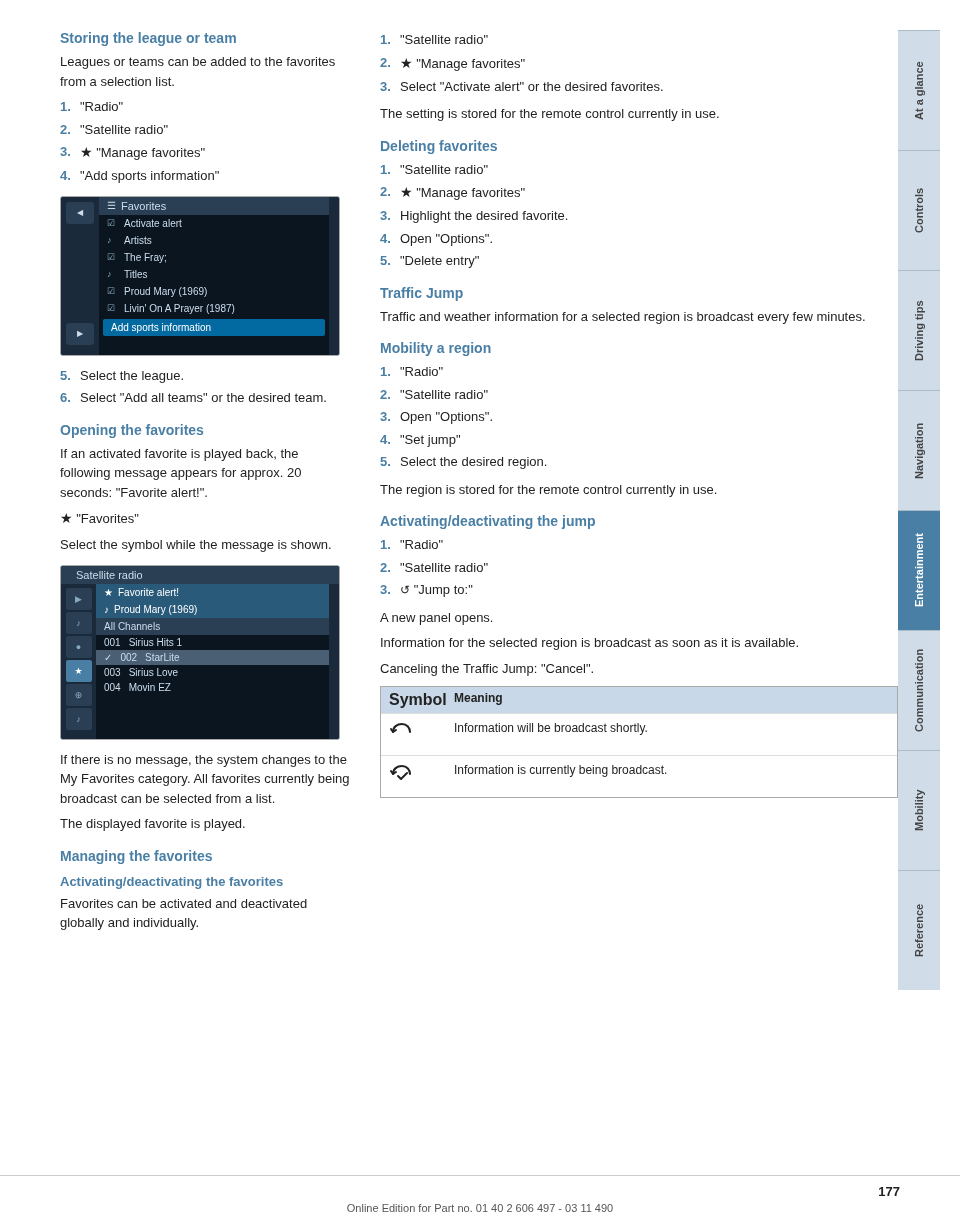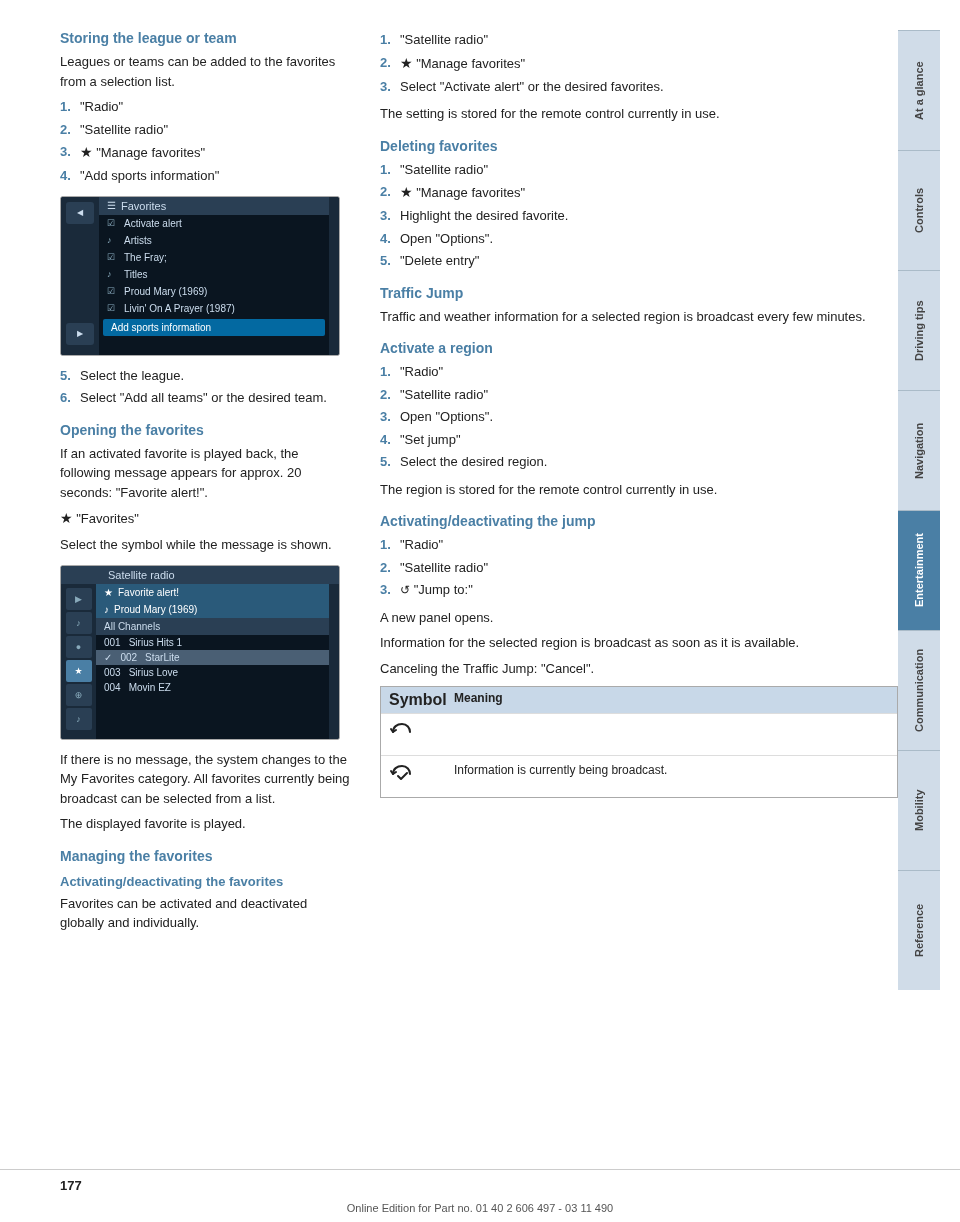--- a/index.html
+++ b/index.html
@@ -305,22 +305,22 @@
 
     .col-meaning {
       flex: 1;
       line-height: 1.4;
     }
 
     .page-number {
       font-size: 13px;
       font-weight: bold;
       color: #222;
-      margin-bottom: 9px;
-      text-align: left;
+      margin-bottom: 3px;
+      text-align: right;
     }
 
     
     .inline-star {
       font-size: 14px;
     }
 
     .inline-icon {
       font-size: 12px;
     }
@@ -392,21 +392,21 @@
 
     <div class="section-heading">Opening the favorites</div>
     <p class="body-text">If an activated favorite is played back, the following message appears for approx. 20 seconds: "Favorite alert!".</p>
     <p class="body-text">
       <span class="inline-star">★</span> "Favorites"
     </p>
     <p class="body-text">Select the symbol while the message is shown.</p>
 
     <div class="screenshot screenshot-satellite">
       <div style="height:100%; display:flex; flex-direction:column;">
-        <div class="scr-titlebar" style="font-size:11px; padding:3px 47px;">Satellite radio</div>
+        <div class="scr-titlebar" style="font-size:11px; padding:3px 15px;">Satellite radio</div>
         <div style="display:flex; flex:1;">
           <div class="scr-left-icons">
             <div class="scr-left-icon">▶</div>
             <div class="scr-left-icon">♪</div>
             <div class="scr-left-icon">●</div>
             <div class="scr-left-icon fav-active">★</div>
             <div class="scr-left-icon">⊕</div>
             <div class="scr-left-icon">♪</div>
           </div>
           <div style="flex:1; background:#0a1520; display:flex; flex-direction:column;">
@@ -486,21 +486,21 @@
       </li>
       <li>
         <span class="list-num" style="color:#4a7fa5;font-weight:bold;">5.</span>
         <span class="list-content">"Delete entry"</span>
       </li>
     </ol>
 
     <div class="section-heading">Traffic Jump</div>
     <p class="body-text">Traffic and weather information for a selected region is broadcast every few minutes.</p>
 
-    <div class="section-heading">Activate a region</div>
+    <div class="section-heading">Mobility a region</div>
     <ol class="numbered-list">
       <li>
         <span class="list-num" style="color:#4a7fa5;font-weight:bold;">1.</span>
         <span class="list-content">"Radio"</span>
       </li>
       <li>
         <span class="list-num" style="color:#4a7fa5;font-weight:bold;">2.</span>
         <span class="list-content">"Satellite radio"</span>
       </li>
       <li>
@@ -543,20 +543,21 @@
         <span>Meaning</span>
       </div>
       <div class="symbol-table-row">
         <span class="col-symbol" style="font-size:18px; color:#222;">
           
           <svg width="24" height="24" viewBox="0 0 24 24" fill="none" stroke="#222" stroke-width="2">
             <path d="M4 12 C4 7 8 4 13 4 C18 4 21 8 21 12" stroke-linecap="round"></path>
             <path d="M4 12 L2 9 M4 12 L7 10" stroke-linecap="round"></path>
           </svg>
         </span>
+        <span class="col-meaning">Information will be broadcast shortly.</span>
       </div>
       <div class="symbol-table-row">
         <span class="col-symbol" style="font-size:18px; color:#222;">
           <svg width="24" height="24" viewBox="0 0 24 24" fill="none" stroke="#222" stroke-width="2">
             <path d="M4 12 C4 7 8 4 13 4 C18 4 21 8 21 12" stroke-linecap="round"></path>
             <path d="M4 12 L2 9 M4 12 L7 10" stroke-linecap="round"></path>
             <path d="M9 14 L12 17 L18 11" stroke-linecap="round" stroke-linejoin="round"></path>
           </svg>
         </span>
         <span class="col-meaning">Information is currently being broadcast.</span>

